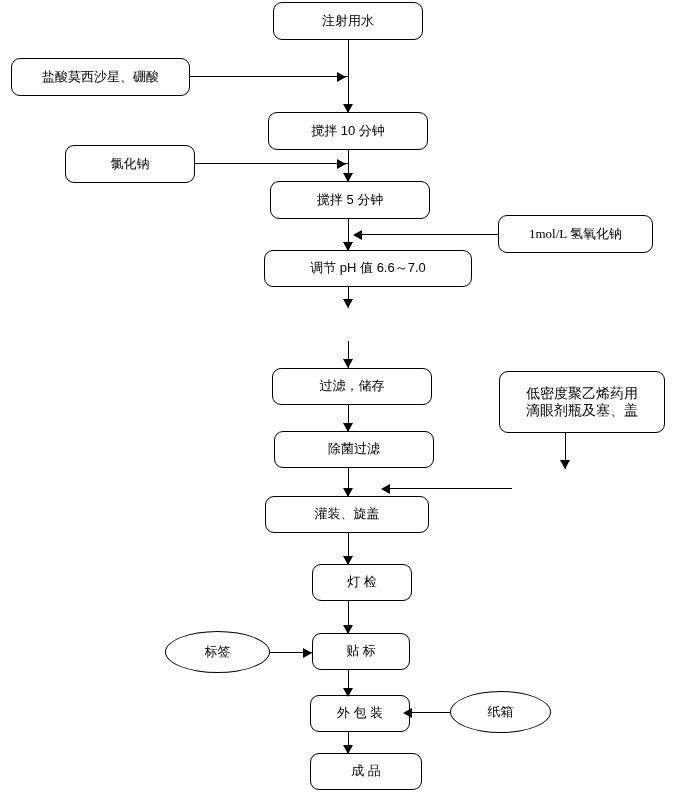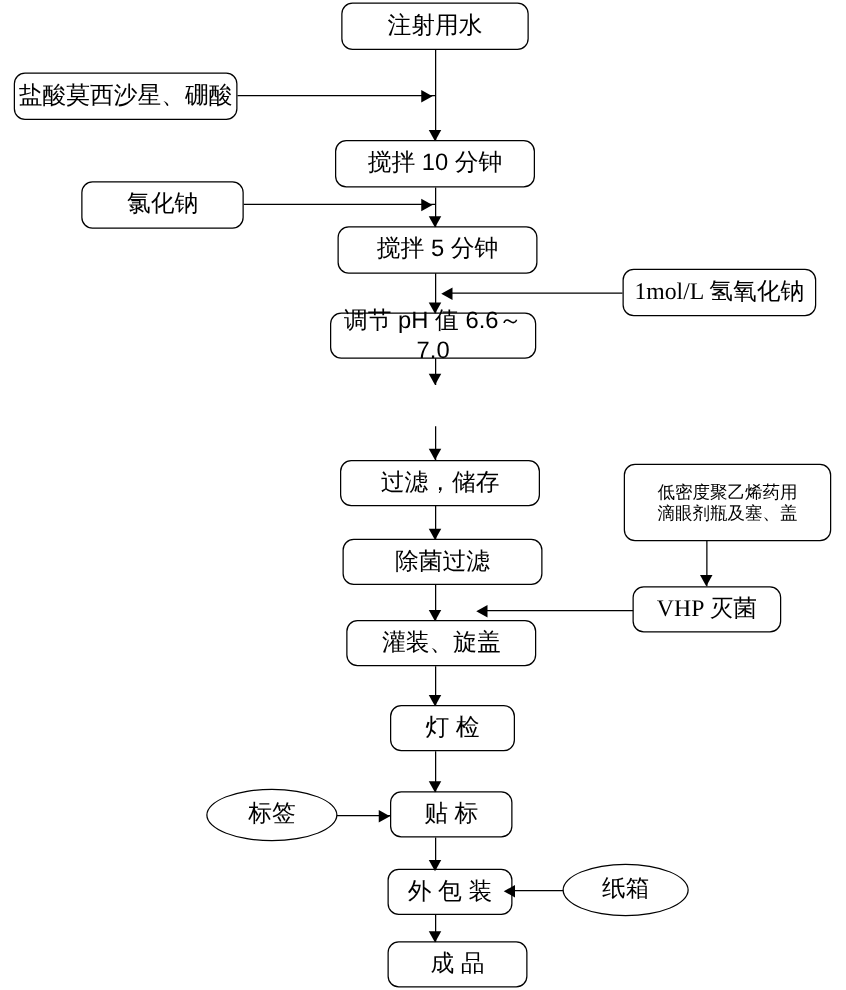--- a/index.html
+++ b/index.html
@@ -31,21 +31,21 @@
   .rounded {
     border-radius: 9px;
   }
   .ellipse {
     border-radius: 50%;
   }
   .node .txt {
     display: block;
     white-space: pre-line;
   }
-  .f15 { font-size: 19px; }
+  .f15 { font-size: 13px; }
   .f14 { font-size: 14px; }
   .serif { font-family: "Liberation Serif", "DejaVu Serif", serif; align-items: center; }
 
   
   .vline {
     position: absolute;
     width: 0;
     border-left: 1.2px solid #000000;
     z-index: 1;
   }
@@ -156,43 +156,40 @@
   </div>
 
   <div class="node rounded f15" style="left:270px; top:181px; width:160px; height:38px;">
     <span class="txt">搅拌 5 分钟</span>
   </div>
 
   <div class="node rounded f15 serif" style="left:498px; top:215px; width:155px; height:38px;">
     <span class="txt">1mol/L 氢氧化钠</span>
   </div>
 
-  <div class="node rounded f15" style="left:264px; top:250px; width:165px; height:37px;">
+  <div class="node rounded f15" style="left:264px; top:250px; width:208px; height:37px;">
     <span class="txt">调节 pH 值 6.6～7.0</span>
   </div>
 
 
   <div class="node rounded f15" style="left:272px; top:368px; width:160px; height:37px;text-align:center;">
     <span class="txt">过滤，储存</span>
   </div>
 
   <div class="node rounded f14" style="left:499px; top:371px; width:166px; height:62px;">
     <span class="txt">低密度聚乙烯药用
 滴眼剂瓶及塞、盖</span>
   </div>
 
   <div class="node rounded f15" style="left:274px; top:431px; width:160px; height:37px;">
     <span class="txt">除菌过滤</span>
   </div>
 
-  <div class="node rounded f15" style="left:506px; top:469px; width:119px; height:37px;">
-    <span class="txt serif">VHP 灭菌</span>
-  </div>
-
-  <div class="node rounded f15" style="left:277px; top:496px; width:152px; height:37px;">
+
+  <div class="node rounded f15" style="left:265px; top:496px; width:164px; height:37px;">
     <span class="txt">灌装、旋盖</span>
   </div>
 
   <div class="node rounded f15" style="left:312px; top:564px; width:100px; height:37px;">
     <span class="txt">灯  检</span>
   </div>
 
   <div class="node ellipse f15" style="left:165px; top:631px; width:105px; height:42px;">
     <span class="txt">标签</span>
   </div>

